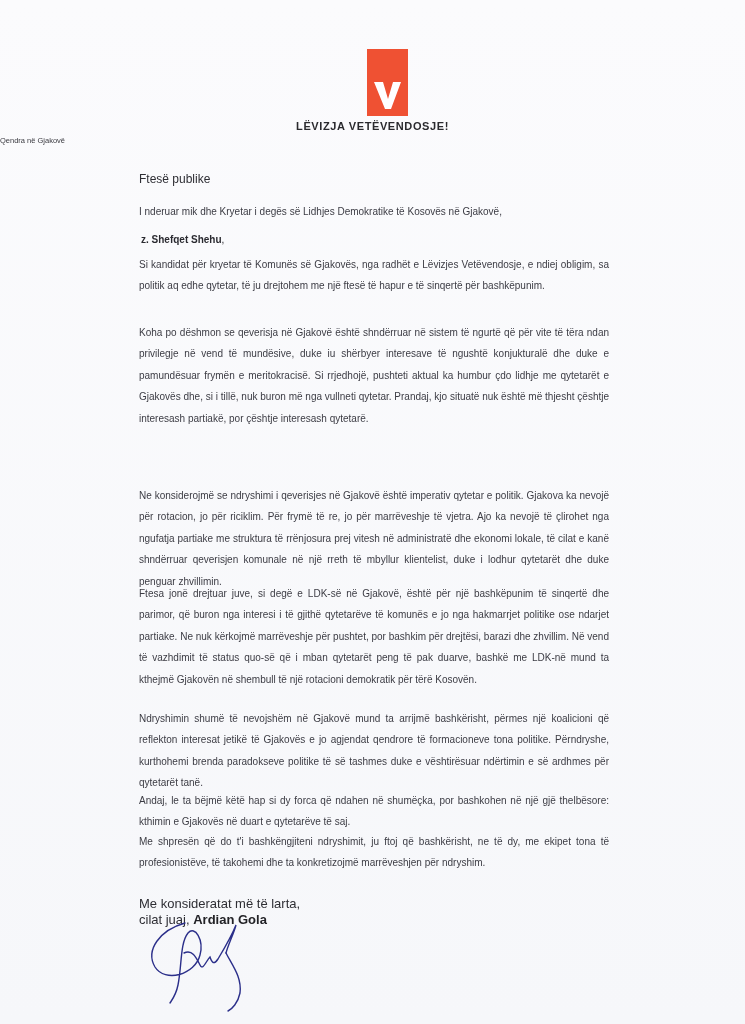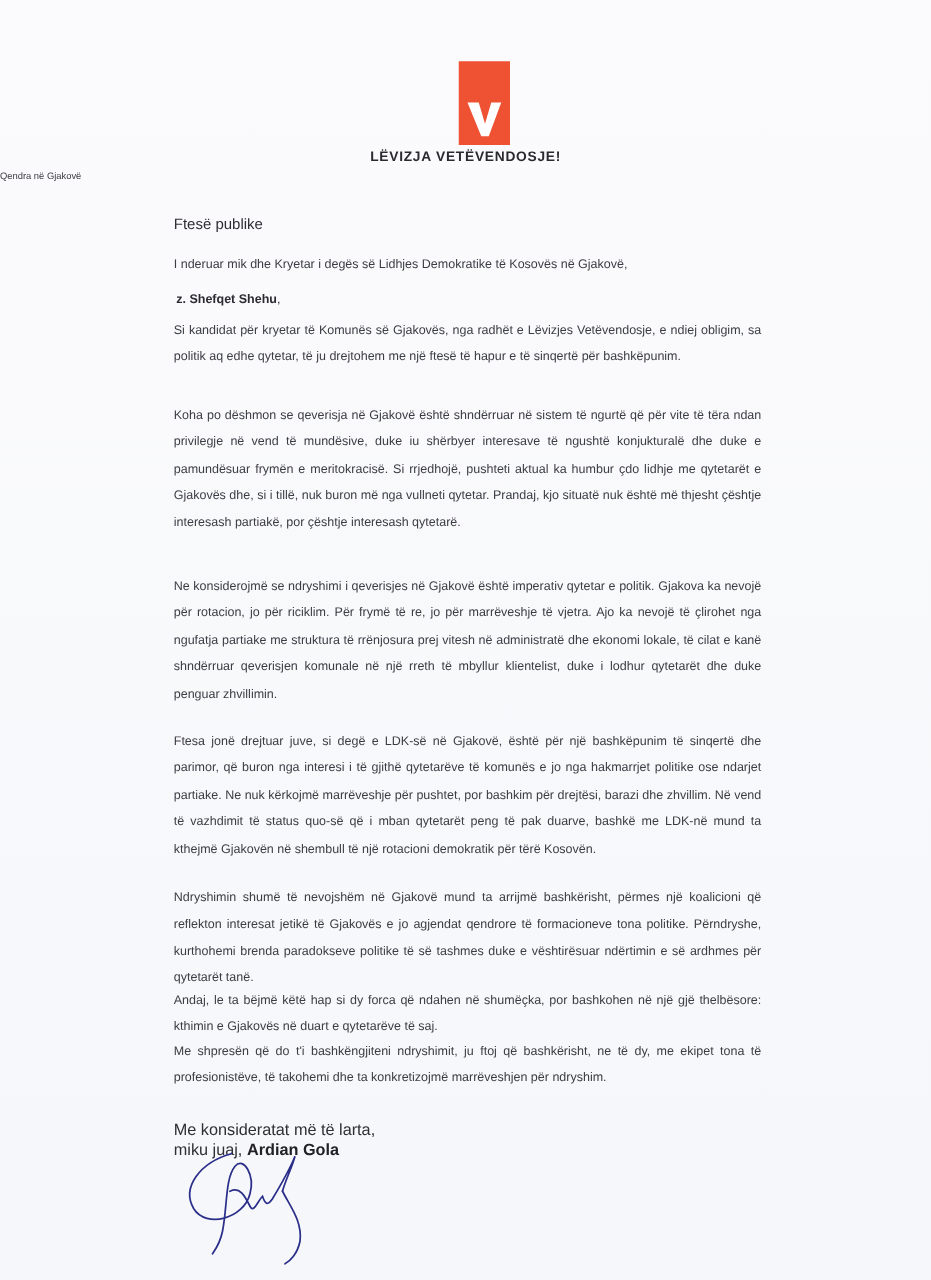--- a/index.html
+++ b/index.html
@@ -63,21 +63,21 @@
       font-size: 10px;
       line-height: 21.4px;
       text-align: justify;
       color: #3c3c44;
     }
     .greeting { top: 201px; }
     .addressee { top: 229px; font-weight: bold; color: #2a2a30; left: 141px; }
     .addressee .comma { font-weight: normal; }
     .p1 { top: 254px; }
     .p2 { top: 322px; }
-    .p3 { top: 459px; }
+    .p3 { top: 485px; }
     .p4 { top: 583px; }
     .p5 { top: 708px; }
     .p6 { top: 790px; }
     .p7 { top: 831px; }
     .closing {
       position: absolute;
       left: 139px;
       top: 896px;
       font-size: 13px;
       line-height: 15.5px;
@@ -114,21 +114,21 @@
   <div class="para p1">Si kandidat për kryetar të Komunës së Gjakovës, nga radhët e Lëvizjes Vetëvendosje, e ndiej obligim, sa politik aq edhe qytetar, të ju drejtohem me një ftesë të hapur e të sinqertë për bashkëpunim.</div>
   <div class="para p2">Koha po dëshmon se qeverisja në Gjakovë është shndërruar në sistem të ngurtë që për vite të tëra ndan privilegje në vend të mundësive, duke iu shërbyer interesave të ngushtë konjukturalë dhe duke e pamundësuar frymën e meritokracisë. Si rrjedhojë, pushteti aktual ka humbur çdo lidhje me qytetarët e Gjakovës dhe, si i tillë, nuk buron më nga vullneti qytetar. Prandaj, kjo situatë nuk është më thjesht çështje interesash partiakë, por çështje interesash qytetarë.</div>
   <div class="para p3">Ne konsiderojmë se ndryshimi i qeverisjes në Gjakovë është imperativ qytetar e politik. Gjakova ka nevojë për rotacion, jo për riciklim. Për frymë të re, jo për marrëveshje të vjetra. Ajo ka nevojë të çlirohet nga ngufatja partiake me struktura të rrënjosura prej vitesh në administratë dhe ekonomi lokale, të cilat e kanë shndërruar qeverisjen komunale në një rreth të mbyllur klientelist, duke i lodhur qytetarët dhe duke penguar zhvillimin.</div>
   <div class="para p4">Ftesa jonë drejtuar juve, si degë e LDK-së në Gjakovë, është për një bashkëpunim të sinqertë dhe parimor, që buron nga interesi i të gjithë qytetarëve të komunës e jo nga hakmarrjet politike ose ndarjet partiake. Ne nuk kërkojmë marrëveshje për pushtet, por bashkim për drejtësi, barazi dhe zhvillim. Në vend të vazhdimit të status quo-së që i mban qytetarët peng të pak duarve, bashkë me LDK-në mund ta kthejmë Gjakovën në shembull të një rotacioni demokratik për tërë Kosovën.</div>
   <div class="para p5">Ndryshimin shumë të nevojshëm në Gjakovë mund ta arrijmë bashkërisht, përmes një koalicioni që reflekton interesat jetikë të Gjakovës e jo agjendat qendrore të formacioneve tona politike. Përndryshe, kurthohemi brenda paradokseve politike të së tashmes duke e vështirësuar ndërtimin e së ardhmes për qytetarët tanë.</div>
   <div class="para p6">Andaj, le ta bëjmë këtë hap si dy forca që ndahen në shumëçka, por bashkohen në një gjë thelbësore: kthimin e Gjakovës në duart e qytetarëve të saj.</div>
   <div class="para p7">Me shpresën që do t'i bashkëngjiteni ndryshimit, ju ftoj që bashkërisht, ne të dy, me ekipet tona të profesionistëve, të takohemi dhe ta konkretizojmë marrëveshjen për ndryshim.</div>
 
   <div class="closing">
     <div>Me konsideratat më të larta,</div>
-    <div><span>miku juaj, </span><b>Ardian Gola</b></div>
+    <div><span>cilat juaj, </span><b>Ardian Gola</b></div>
   </div>
 
   <svg class="signature" viewBox="0 0 120 110">
     <path d="M45 18 C 20 25, 5 45, 15 62 C 25 78, 55 70, 60 50 C 64 35, 55 20, 48 28 C 40 38, 42 60, 38 80 C 36 90, 32 95, 30 98" fill="none" stroke="#2b2f8a" stroke-width="1.4" stroke-linecap="round"></path>
     <path d="M44 48 C 52 44, 56 52, 60 60 C 63 66, 66 56, 70 52 C 72 58, 74 60, 78 54 C 84 44, 92 30, 96 20 C 94 28, 88 40, 86 48" fill="none" stroke="#2b2f8a" stroke-width="1.4" stroke-linecap="round"></path>
     <path d="M86 48 C 92 60, 102 72, 100 88 C 98 98, 92 104, 88 106" fill="none" stroke="#2b2f8a" stroke-width="1.4" stroke-linecap="round"></path>
   </svg>
 </div>
 
 </body></html>

